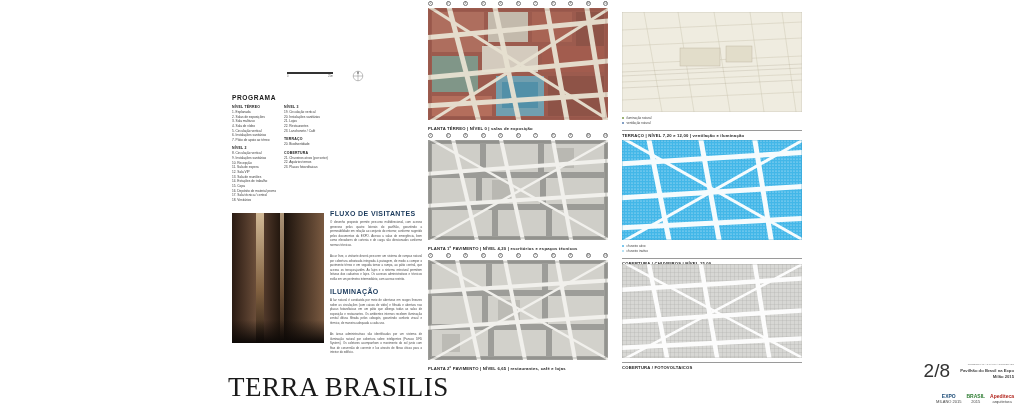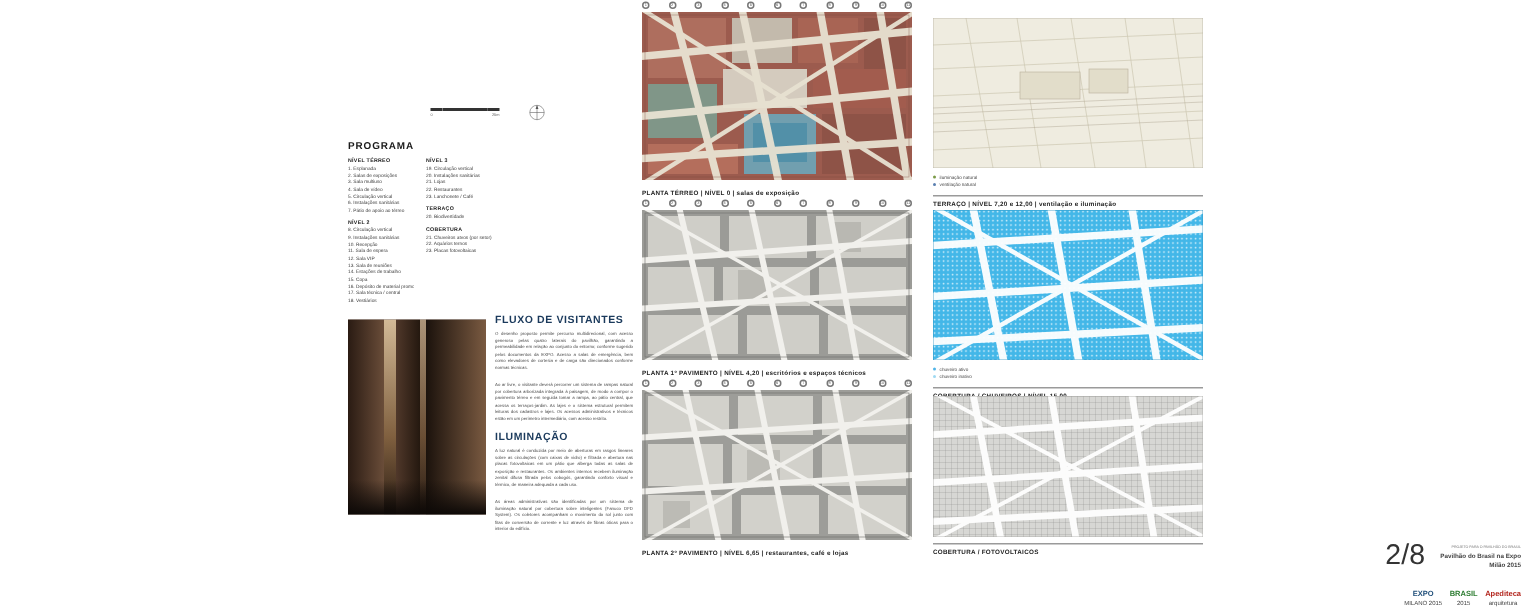--- a/index.html
+++ b/index.html
@@ -460,14 +460,15 @@
     <div class="logo green">
       <span class="b">BRASIL</span>
       <span>2015</span>
     </div>
     <div class="logo red">
       <span class="b">Apediteca</span>
       <span>arquitetura</span>
     </div>
   </div>
 
+  <div class="abs" id="maintitle">TERRA BRASILIS</div>
 
 </div>
 
 </body></html>

